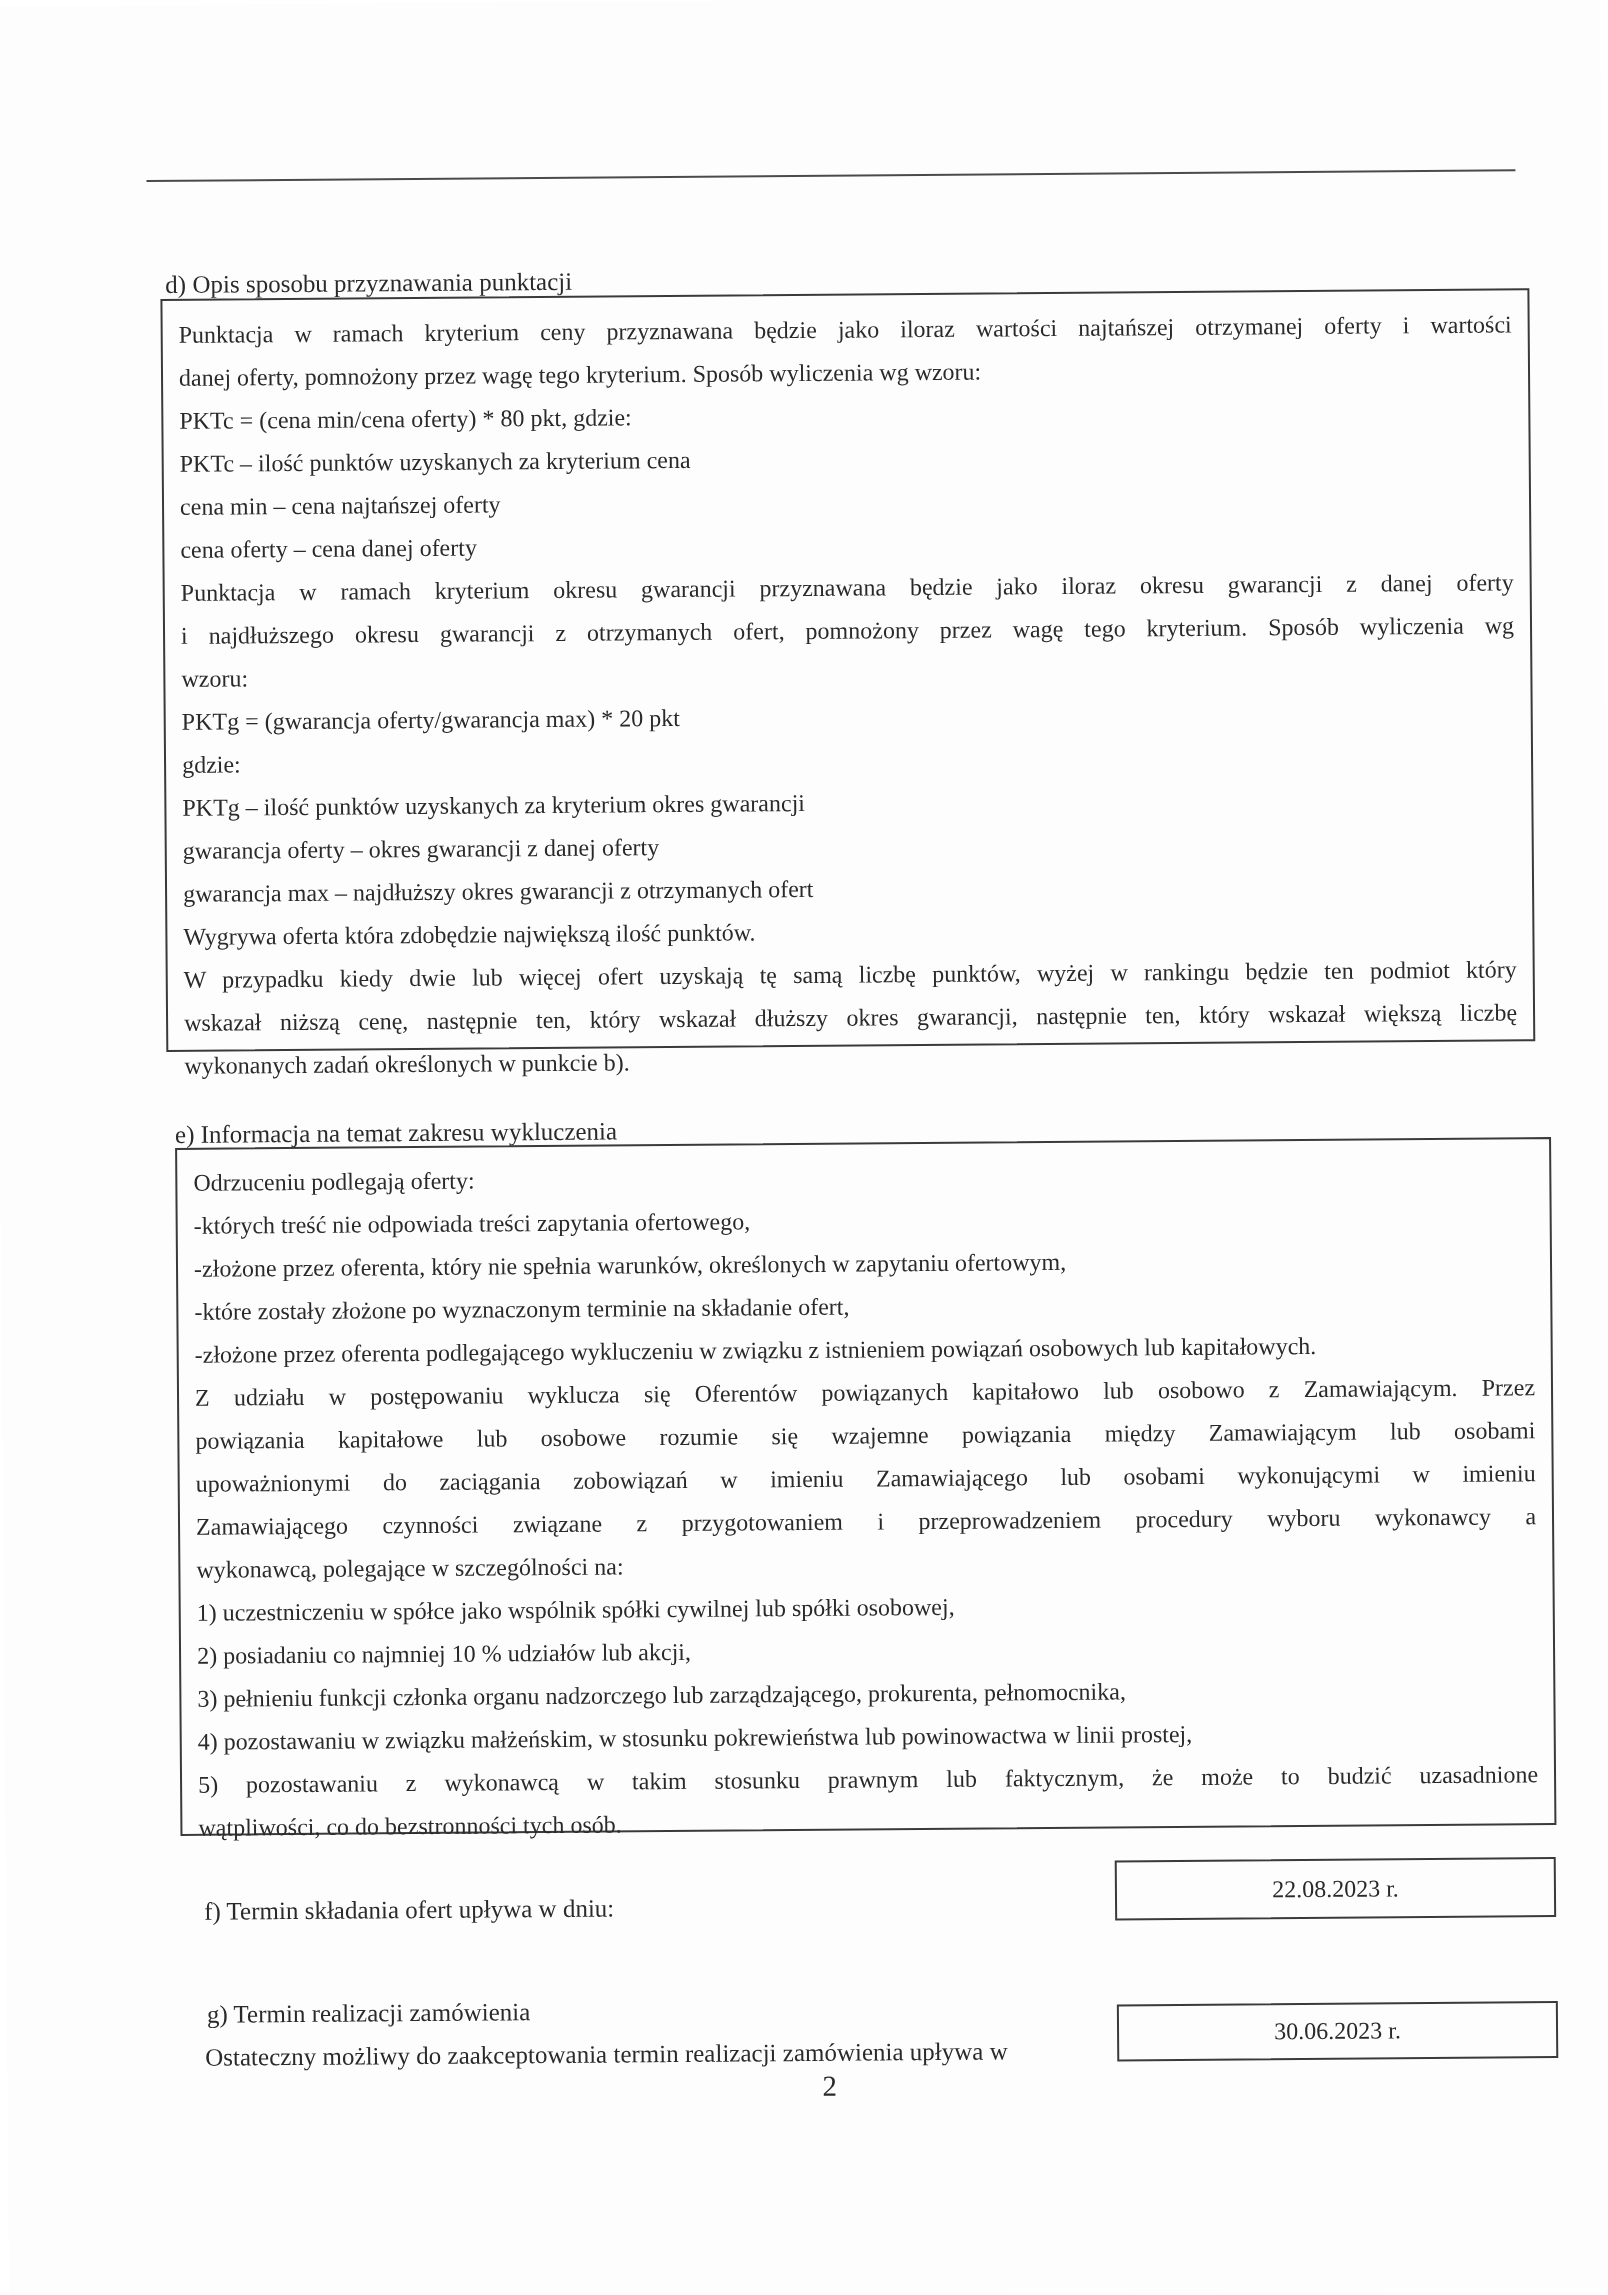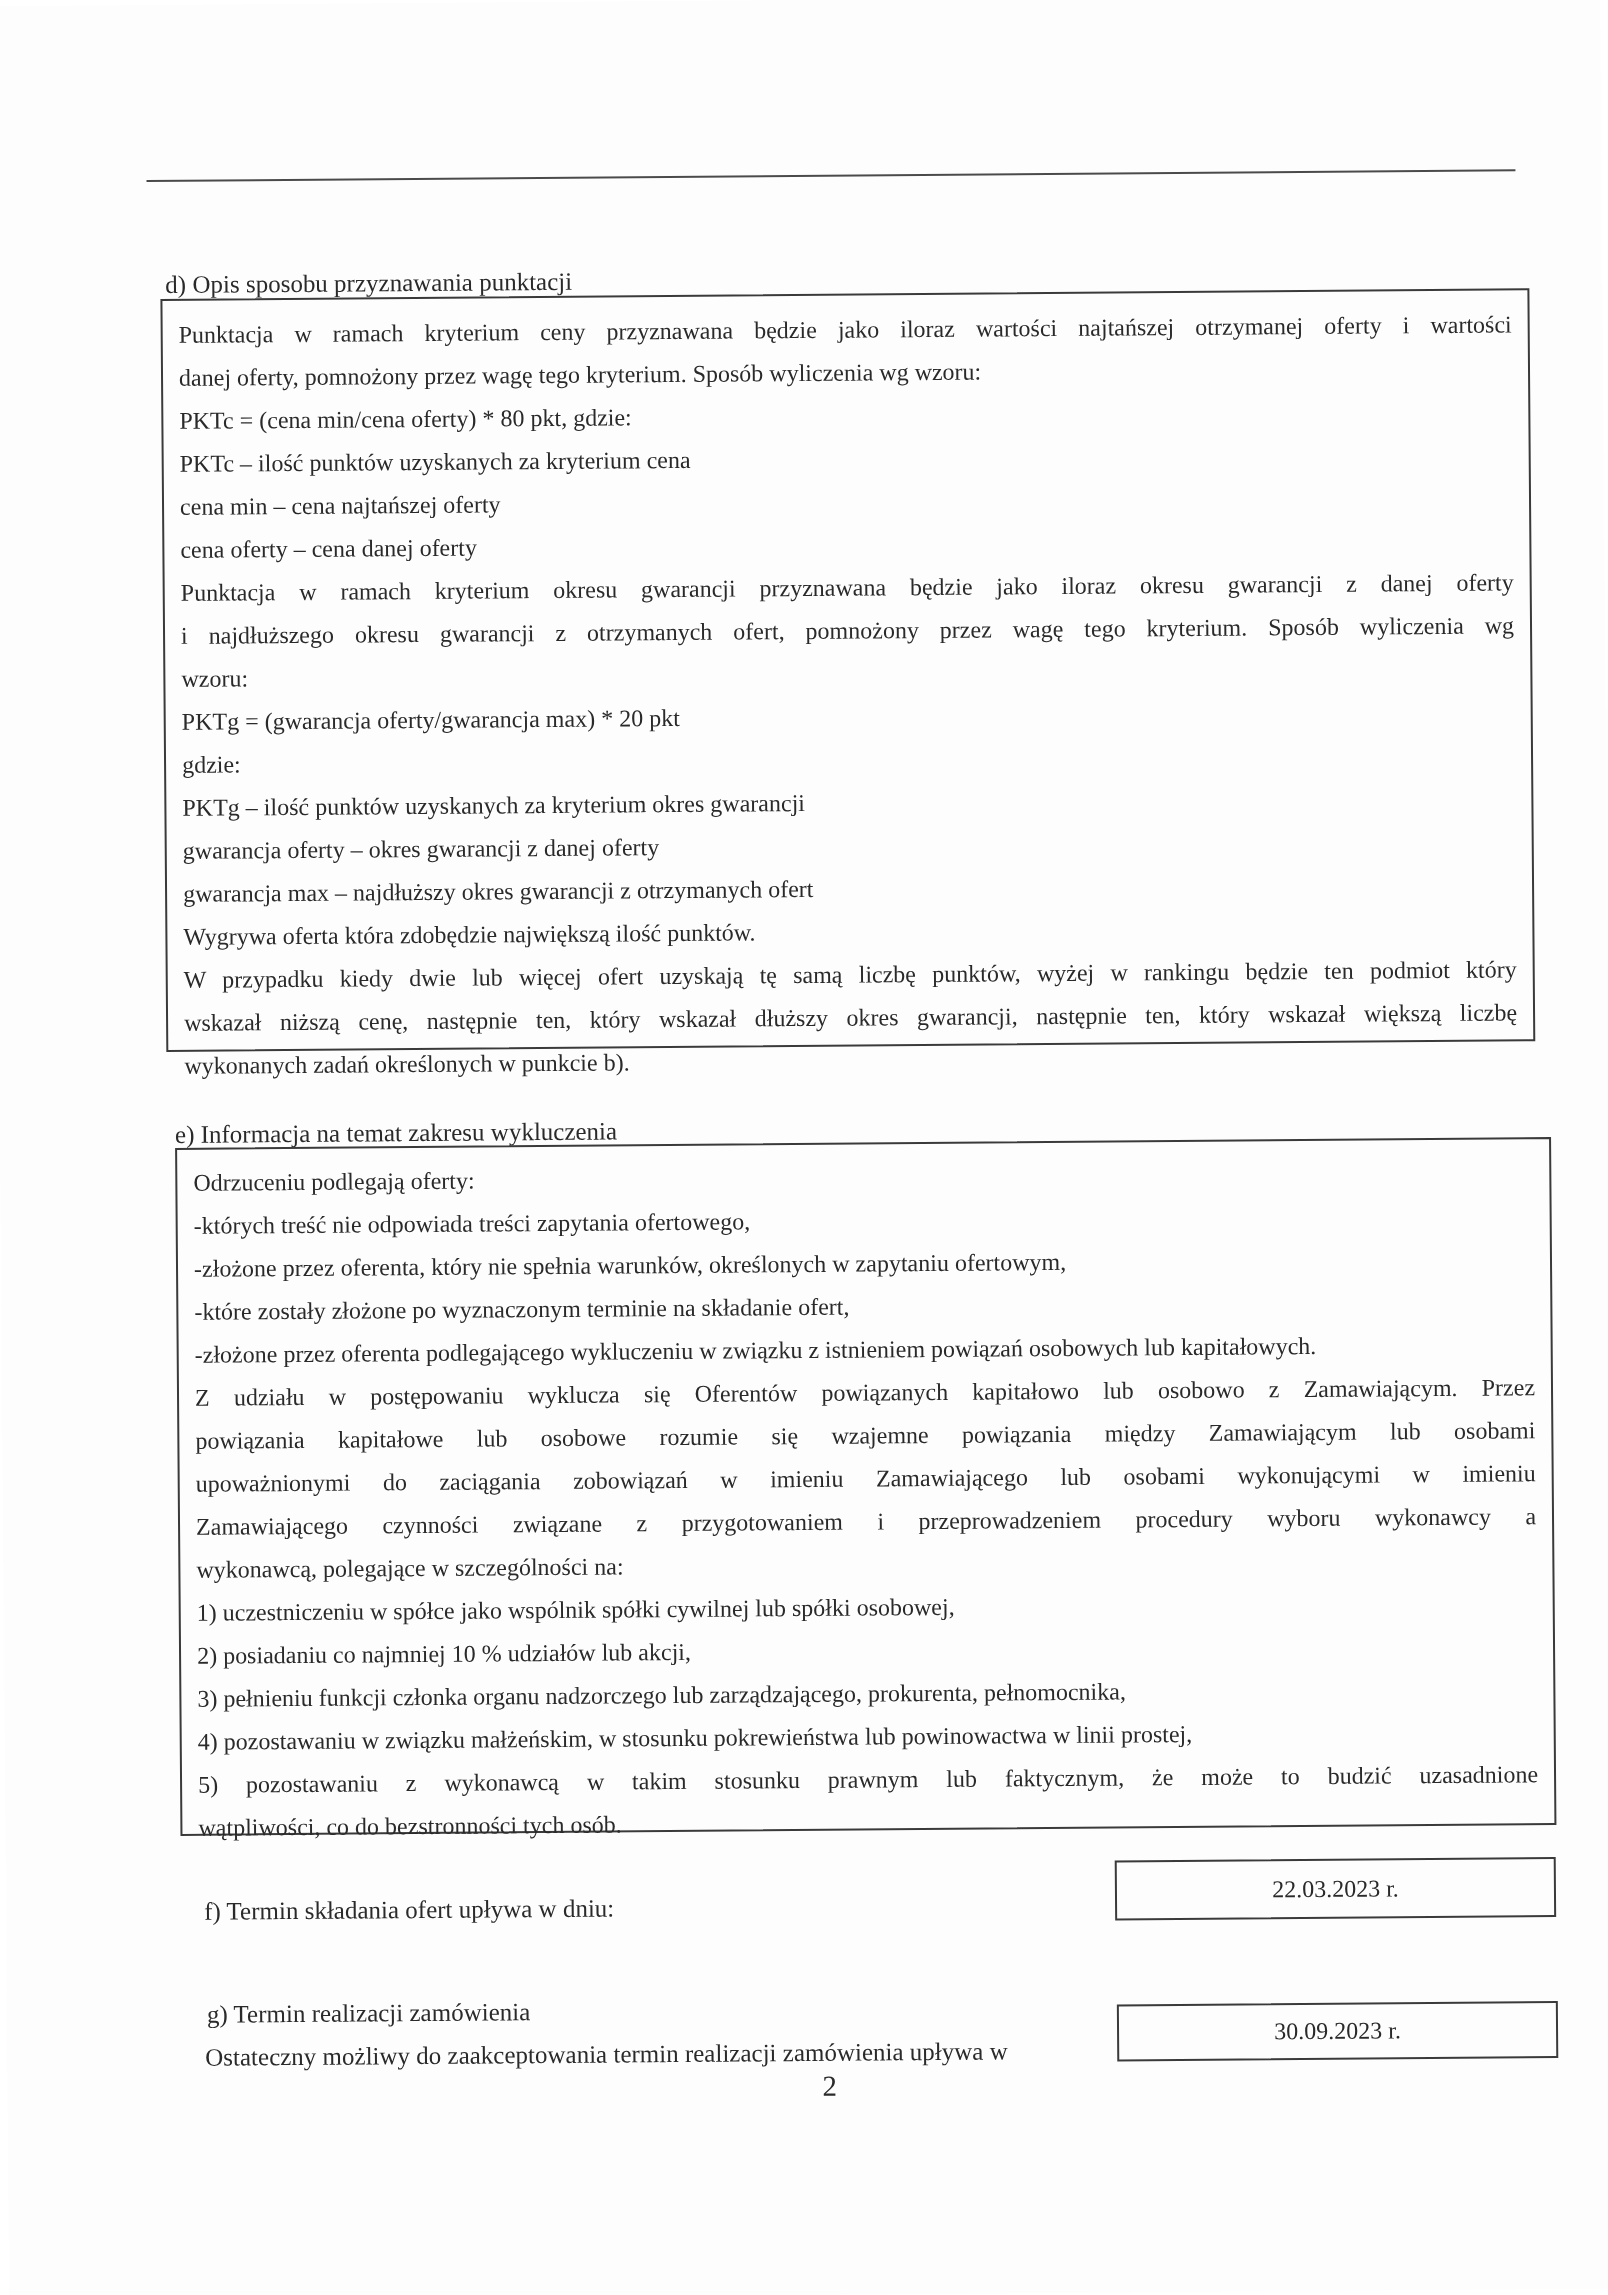--- a/index.html
+++ b/index.html
@@ -127,25 +127,25 @@
       <div class="line">2) posiadaniu co najmniej 10 % udziałów lub akcji,</div>
       <div class="line">3) pełnieniu funkcji członka organu nadzorczego lub zarządzającego, prokurenta, pełnomocnika,</div>
       <div class="line">4) pozostawaniu w związku małżeńskim, w stosunku pokrewieństwa lub powinowactwa w linii prostej,</div>
       <div class="line justify">5) pozostawaniu z wykonawcą w takim stosunku prawnym lub faktycznym, że może to budzić uzasadnione</div>
       <div class="line">wątpliwości, co do bezstronności tych osób.</div>
     </div>
   </div>
 
   <div class="plain-text" style="left:198px; top:1894px;">f) Termin składania ofert upływa w dniu:</div>
   <div class="date-box" style="left:1109px; top:1863px; width:441px; height:60px; line-height:56px;">
-    <span>22.03.2023 r.</span>
+    <span>22.08.2023 r.</span>
   </div>
 
   <div class="plain-text" style="left:200px; top:1997px;">g) Termin realizacji zamówienia</div>
   <div class="plain-text" style="left:198px; top:2040px;">Ostateczny możliwy do zaakceptowania termin realizacji zamówienia upływa w</div>
   <div class="date-box" style="left:1110px; top:2007px; width:441px; height:57px; line-height:53px;">
-    <span>30.09.2023 r.</span>
+    <span>30.06.2023 r.</span>
   </div>
 
   <div class="page-number">2</div>
 
 </div>
 
 
 </body></html>

